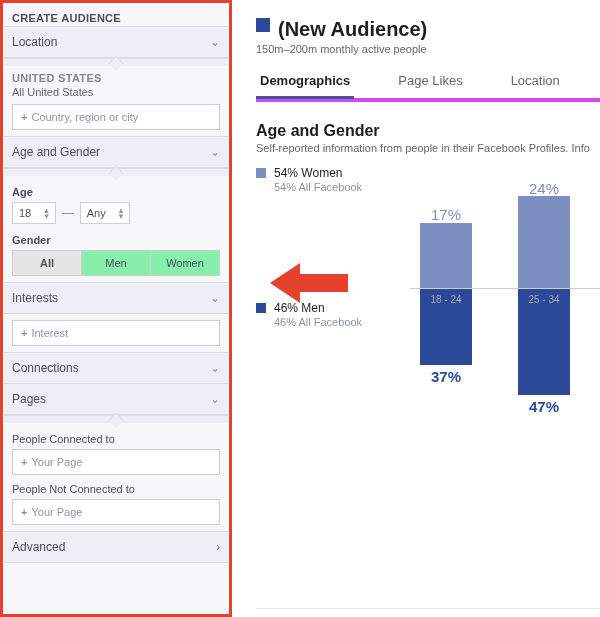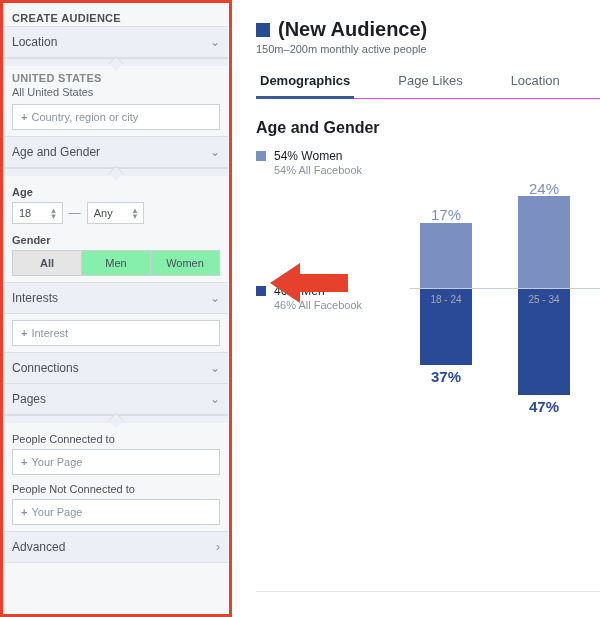--- a/index.html
+++ b/index.html
@@ -8,35 +8,35 @@
   .sidebar{width:232px;flex:none;background:#f6f7f9;padding:1px;border:3px solid #e5412d;position:relative}
   .sb-box{padding:6px 8px}
   .sb-title{font-weight:700;font-size:11px;color:#4b4f56;letter-spacing:.3px;padding:8px 8px 2px}
   .sb-title.sub{color:#888}
   .section-hd{display:flex;justify-content:space-between;align-items:center;padding:8px 8px;border-top:1px solid #dadde1;border-bottom:1px solid #dadde1;background:#eceff5;font-size:12px;color:#4b4f56;cursor:pointer}
   .section-hd .chev{color:#8d949e;font-size:12px}
   .field{background:#fff;border:1px solid #ccd0d5;padding:6px 8px;color:#8d949e;font-size:11px;width:100%;display:flex;align-items:center;gap:4px}
   .field .plus{font-weight:bold;color:#8d949e}
   .small-label{font-size:11px;color:#4b4f56;font-weight:600;margin:4px 0}
   .age-row{display:flex;align-items:center;gap:6px;margin-top:4px}
-  .sel{background:#fff;border:1px solid #ccd0d5;padding:4px 6px;font-size:11px;color:#4b4f56;display:flex;align-items:center;gap:20px}
+  .sel{background:#fff;border:1px solid #ccd0d5;padding:4px 6px;font-size:11px;color:#4b4f56;display:flex;align-items:center;gap:13px}
   .sel .ud{font-size:9px;color:#8d949e;line-height:6px}
   .dash{color:#8d949e}
   .seg{display:flex;width:100%;margin-top:4px}
   .seg button{flex:1;background:#86efac;border:1px solid #ccd0d5;padding:6px 0;font-size:11px;color:#4b4f56;cursor:pointer}
   .seg button+button{border-left:none}
   .seg button.active{font-weight:700;background:#e5e5e5}
   .notch{height:8px;background:#eceff5;position:relative;border-top:1px solid #dadde1}
   .notch:after{content:"";position:absolute;left:50%;top:-1px;width:10px;height:10px;border-left:1px solid #dadde1;border-top:1px solid #dadde1;background:#eceff5;transform:translateX(-50%) rotate(45deg)}
   .main{flex:1;padding:18px 0 0 24px;overflow:hidden;position:relative}
-  .title-row{display:flex;align-items:center;gap:8px}
+  .title-row{display:flex;gap:8px}
   .title-sq{width:14px;height:14px;background:#2a4997}
   h1{font-size:20px;font-weight:700;color:#1c1e21}
   .subtitle{font-size:11px;color:#606770;margin-top:2px;margin-bottom:10px}
-  .tabs{display:flex;gap:40px;border-bottom:1px solid #d946ef;font-size:13px;color:#606770}
+  .tabs{display:flex;gap:40px;border-bottom:4px solid #d946ef;font-size:13px;color:#606770}
   .tab{padding:8px 4px;cursor:pointer}
   .tab.active{color:#1d2129;font-weight:700;border-bottom:3px solid #3b5998;margin-bottom:-1px}
   h2{font-size:16px;font-weight:700;color:#1c1e21;margin-top:20px}
   .desc{font-size:11px;color:#606770;margin-top:2px}
   .legend-row{display:flex;align-items:center;gap:8px;margin-top:12px}
   .lg-sq{width:10px;height:10px}
   .lg-sq.w{background:#7b8fc0}
   .lg-sq.m{background:#2a4997}
   .lg-txt{font-size:12px;color:#1c1e21}
   .lg-sub{font-size:11px;color:#8d949e;margin-left:18px;margin-top:1px}
@@ -146,20 +146,21 @@
     </div>
     <div class="subtitle">150m–200m monthly active people</div>
 
     <div class="tabs">
       <div class="tab active">Demographics</div>
       <div class="tab">Page Likes</div>
       <div class="tab">Location</div>
     </div>
 
     <h2>Age and Gender</h2>
+    <div class="desc">Self-reported information from people in their Facebook Profiles. Info</div>
 
     <div class="legend-row">
       <div class="lg-sq w"></div>
       <div class="lg-txt">54% Women</div>
     </div>
     <div class="lg-sub">54% All Facebook</div>
 
     <div style="height:96px"></div>
 
     <div class="legend-row">

